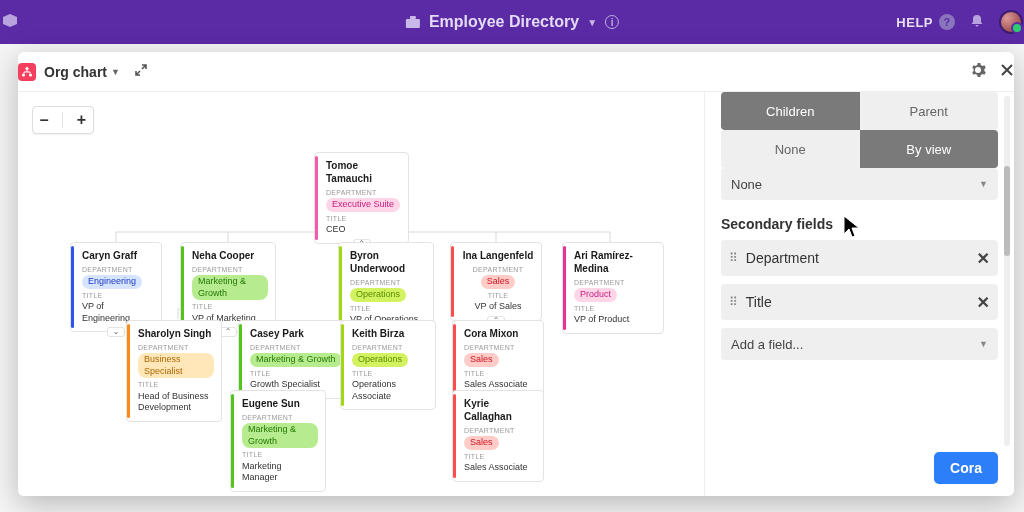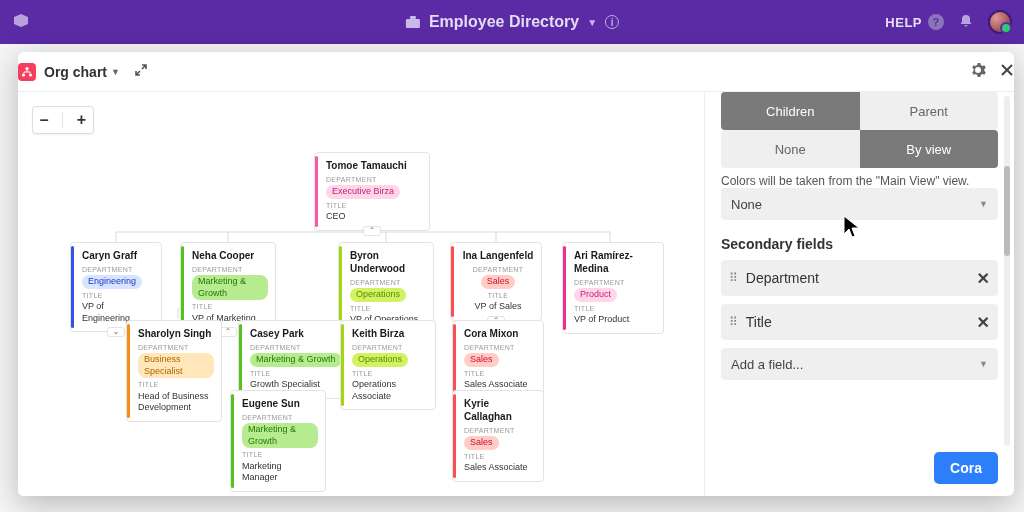--- a/index.html
+++ b/index.html
@@ -1,17 +1,17 @@
 <!DOCTYPE html>
 <html><head>
 <meta charset="utf-8">
 <style>
   * { box-sizing: border-box; margin: 0; padding: 0; }
   html, body { width: 1024px; height: 512px; overflow: hidden; font-family: -apple-system, BlinkMacSystemFont, "Segoe UI", Helvetica, Arial, sans-serif; background: #f5f5f5; }
-  .app-header { height: 44px; background: #5b2aa5; color: #e7def5; display: flex; align-items: center; padding: 0 12px; position: relative; }
+  .app-header { height: 44px; background: #5b2aa5; color: #e7def5; display: flex; align-items: center; padding: 0 1px; position: relative; }
   .app-header .workspace-icon { width: 18px; height: 18px; margin-right: 10px; opacity: .85; }
   .app-header .title-wrap { position: absolute; left: 50%; transform: translateX(-50%); display: flex; align-items: center; gap: 8px; font-weight: 600; font-size: 16px; color: #e3daf4; }
   .app-header .title-wrap .caret { font-size: 10px; opacity: .8; }
   .app-header .info-icon { width: 14px; height: 14px; border: 1.5px solid #bdaee0; border-radius: 50%; display: inline-flex; align-items: center; justify-content: center; font-size: 10px; color: #bdaee0; font-weight: 700; }
   .app-header .right { margin-left: auto; display: flex; align-items: center; gap: 14px; font-size: 13px; letter-spacing: .5px; }
   .help-badge { width: 16px; height: 16px; background: #8a74bc; border-radius: 50%; display: inline-flex; align-items: center; justify-content: center; color: #5b2aa5; font-size: 11px; font-weight: 700; }
   .bell-icon { opacity: .85; }
   .avatar { width: 24px; height: 24px; border-radius: 50%; background: radial-gradient(circle at 30% 30%, #d99, #833); border: 2px solid #3e1c72; position: relative; }
   .avatar::after { content: ""; position: absolute; right: -2px; bottom: -2px; width: 8px; height: 8px; background: #2ecc71; border-radius: 50%; border: 2px solid #5b2aa5; }
 
@@ -143,25 +143,25 @@
         <g stroke="#d9d9d9" stroke-width="1" fill="none">
           <path d="M345 122 v10"></path>
           <path d="M98 140 h494 M345 132 v8"></path>
           <path d="M98 140 v10 M210 140 v10 M368 140 v10 M478 140 v10 M592 140 v10"></path>
           <path d="M210 205 v12 M160 217 h96 M160 217 v10 M256 217 v10"></path>
           <path d="M368 205 v12 M368 217 v10"></path>
           <path d="M478 205 v12 M478 217 v10"></path>
         </g>
       </svg>
 
-      <div class="node" style="left:296px;top:60px;width:116px;">
+      <div class="node" style="left:296px;top:60px;width:95px;">
         <span class="bar" style="background:#f759ab"></span>
         <div class="nm">Tomoe Tamauchi</div>
         <div class="lbl">DEPARTMENT</div>
-        <span class="tag tag-exec">Executive Birza</span>
+        <span class="tag tag-exec">Executive Suite</span>
         <div class="lbl">TITLE</div>
         <div class="val">CEO</div>
         <span class="chev down">⌃</span>
       </div>
 
       <div class="node" style="left:52px;top:150px;width:92px;">
         <span class="bar" style="background:#2f54eb"></span>
         <div class="nm">Caryn Graff</div>
         <div class="lbl">DEPARTMENT</div>
         <span class="tag tag-eng">Engineering</span>
@@ -262,21 +262,20 @@
 
       <div class="seg" style="margin-top:0;">
         <div class="opt active">Children</div>
         <div class="opt">Parent</div>
       </div>
 
       <div class="seg" style="margin-top:0;">
         <div class="opt">None</div>
         <div class="opt active">By view</div>
       </div>
-      <div class="hint">Colors will be taken from the "Main View" view.</div>
 
       <div class="select">
         <span>None</span>
         <span class="dd">▼</span>
       </div>
 
       <div class="section-label">Secondary fields</div>
       <div class="field-row">
         <span class="grip">⠿</span>
         <span>Department</span>

